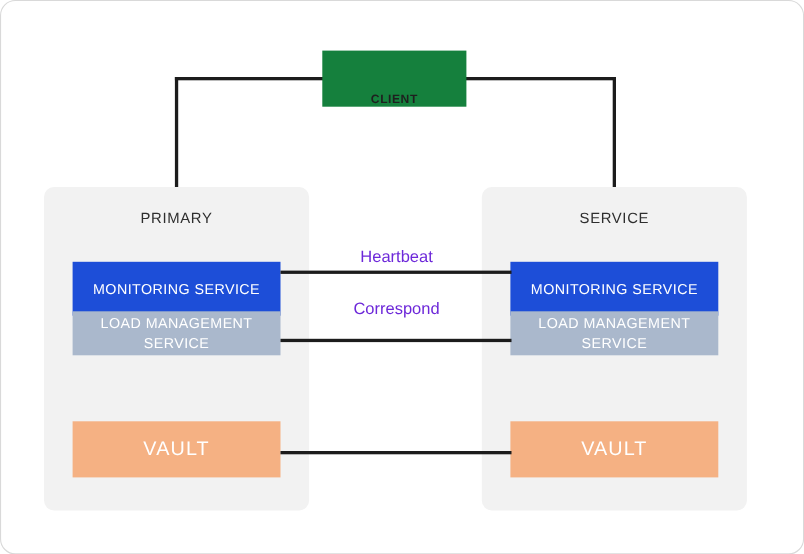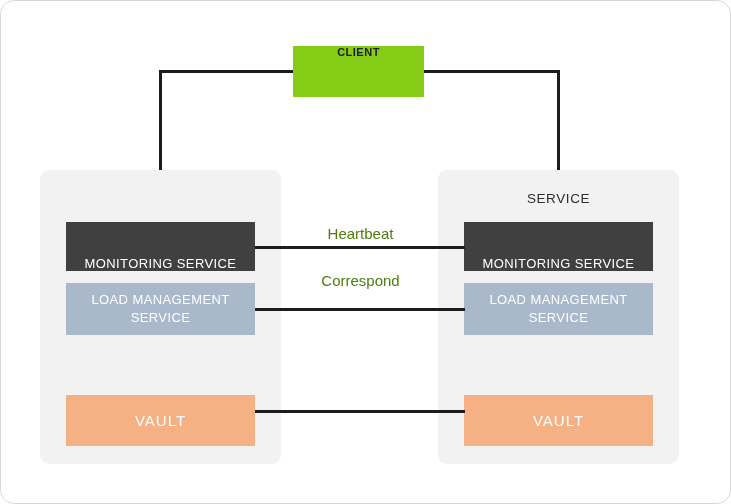--- a/index.html
+++ b/index.html
@@ -24,24 +24,24 @@
     background: #1c1c1c;
   }
   .client-line { z-index: 1; }
   .conn-line   { z-index: 3; }
 
   
   .client-box {
     position: absolute;
     left: 292px; top: 45px;
     width: 131px; height: 51px;
-    background: #84cc16;
+    background: #15803d;
     z-index: 2;
     display: flex;
-    align-items: flex-start;
+    align-items: flex-end;
     justify-content: center;
   }
   .client-box .label {
     font-size: 11px;
     font-weight: bold;
     color: #1f1f1f;
     letter-spacing: 0.5px;
   }
 
   
@@ -71,68 +71,67 @@
     left: 26px;
     width: 189px;
     display: flex;
     align-items: center;
     justify-content: center;
     text-align: center;
     color: #ffffff;
     z-index: 4;
   }
   .node.monitoring {
-    top: 52px; height: 49px;
-    background: #404040;
+    top: 68px; height: 49px;
+    background: #1d4ed8;
     font-size: 13px;
     letter-spacing: 0.4px;
-    align-items: flex-end;
   }
   .node.loadmgmt {
-    top: 113px; height: 52px;
+    top: 113px; height: 40px;
     background: #aab8cc;
     font-size: 13px;
     letter-spacing: 0.4px;
     line-height: 1.4;
   }
   .node.loadmgmt .wrap { max-width: 142px; }
   .node.vault {
     top: 213px; height: 51px;
     background: #f5b183;
-    font-size: 15px;
+    font-size: 18px;
     letter-spacing: 1px;
-    margin-top: 12px;
   }
 
   
   .conn-label {
     position: absolute;
     left: 289px;
     width: 141px;
     text-align: center;
     font-size: 15px;
-    color: #4d7c0f;
+    color: #6d28d9;
     z-index: 3;
   }
 </style>
 </head>
 <body>
 
 <div class="canvas">
 
   <div class="line client-line" style="left:158px; top:69px; width:136px; height:3px;"></div>
   <div class="line client-line" style="left:158px; top:69px; width:3px; height:101px;"></div>
   <div class="line client-line" style="left:422px; top:69px; width:137px; height:3px;"></div>
   <div class="line client-line" style="left:556px; top:69px; width:3px; height:101px;"></div>
 
   <div class="client-box">
     <span class="label">CLIENT</span>
   </div>
 
   <div class="panel left">
+    <div class="panel-title">PRIMARY</div>
     <div class="node monitoring">
       <span class="wrap">MONITORING SERVICE</span>
     </div>
     <div class="node loadmgmt">
       <span class="wrap">LOAD MANAGEMENT SERVICE</span>
     </div>
     <div class="node vault">
       <span class="wrap">VAULT</span>
     </div>
   </div>

